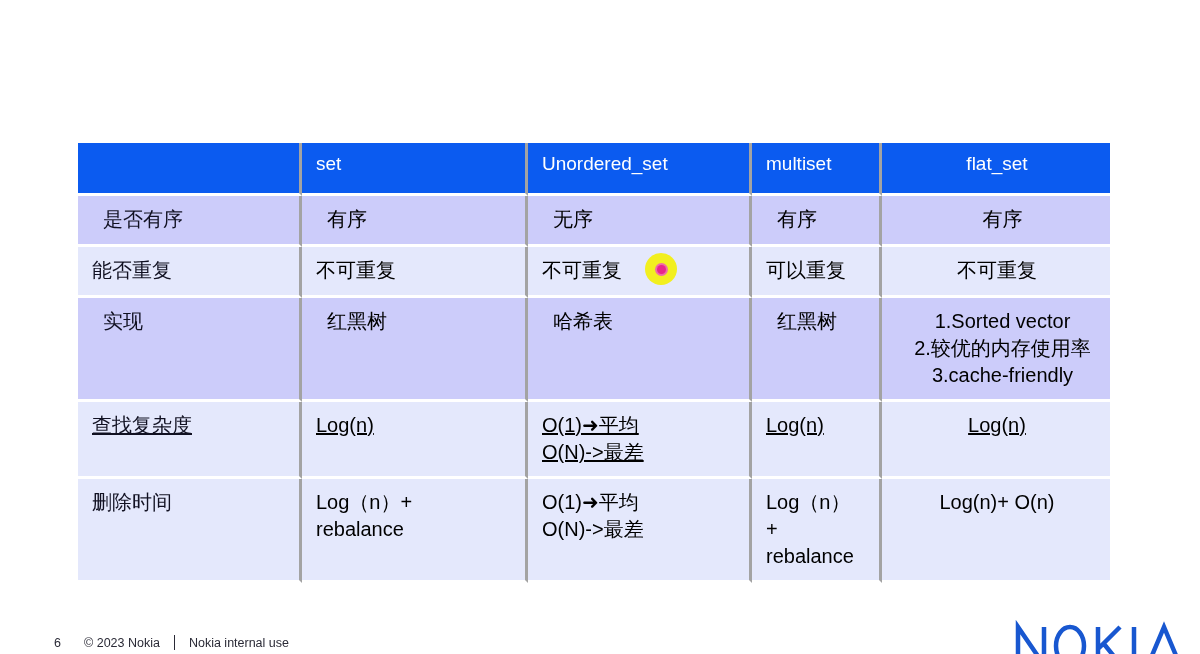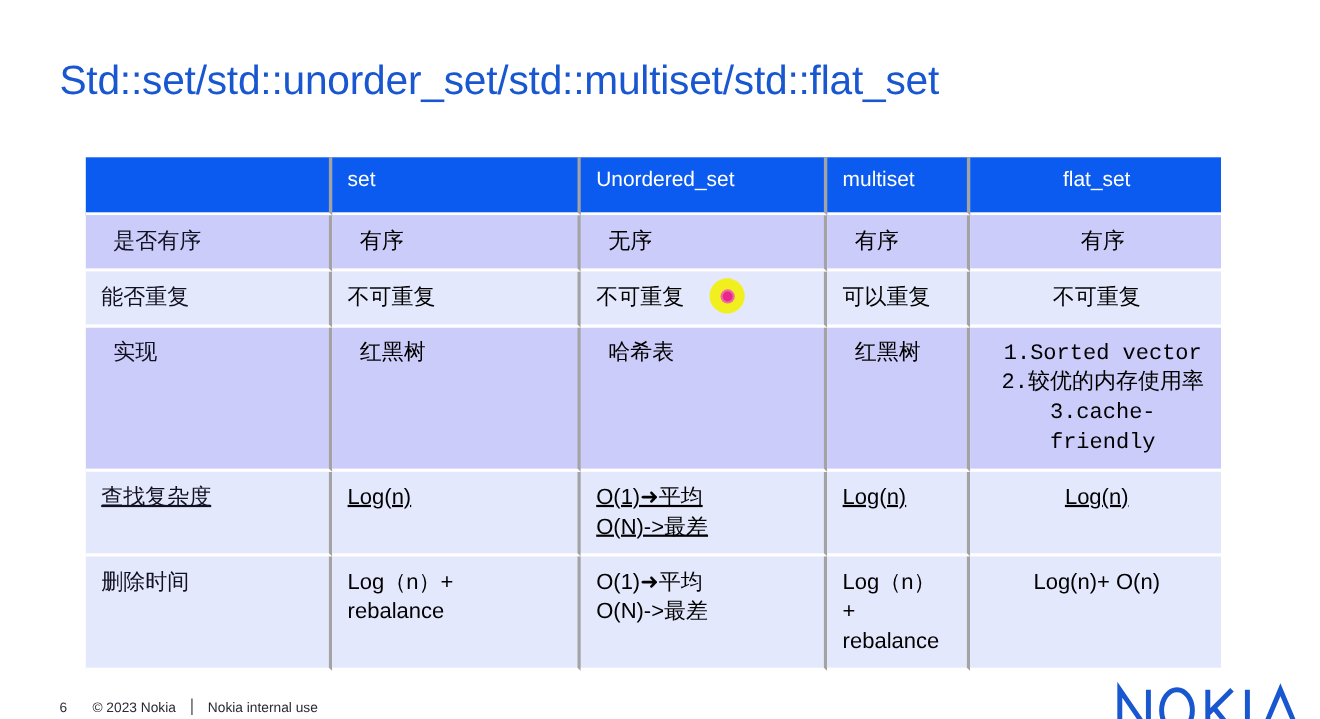--- a/index.html
+++ b/index.html
@@ -80,21 +80,21 @@
   tbody tr.r-dark td { background: #CCCCFA; padding-left: 25px; }
   tbody tr.r-light td { background: #E4E8FC; }
 
   tbody td.k { color: #111122; }
 
   .cell-lines span { display: block; }
 
   
   tbody tr.h1 td { height: 28px; }
   tbody tr.h2 td { height: 28px; margin-top: 23px; }
-  tbody tr.h3 td { height: 76px; font-family: Liberation Mono, monospace; }
+  tbody tr.h3 td { height: 76px; }
   tbody tr.h4 td { height: 40px; text-decoration: underline; }
   tbody tr.h5 td { height: 70px; }
   tbody tr.h6 td { height: 70px; }
 
   
   .click-dot {
     position: absolute;
     left: 645px;
     top: 253px;
     width: 32px;
@@ -149,21 +149,20 @@
     height: 52px;
     overflow: hidden;
   }
   .nokia-logo svg { display: block; }
 </style>
 </head>
 <body>
 
 <div class="slide">
 
-  <div class="slide-title">Std::set/std::unorder_set/std::multiset/std::flat_set</div>
 
   <table class="cmp-table">
     <colgroup>
       <col class="c0">
         <col class="c1">
         <col class="c2">
         <col class="c3">
         <col class="c4">
     </colgroup>
     <thead>

